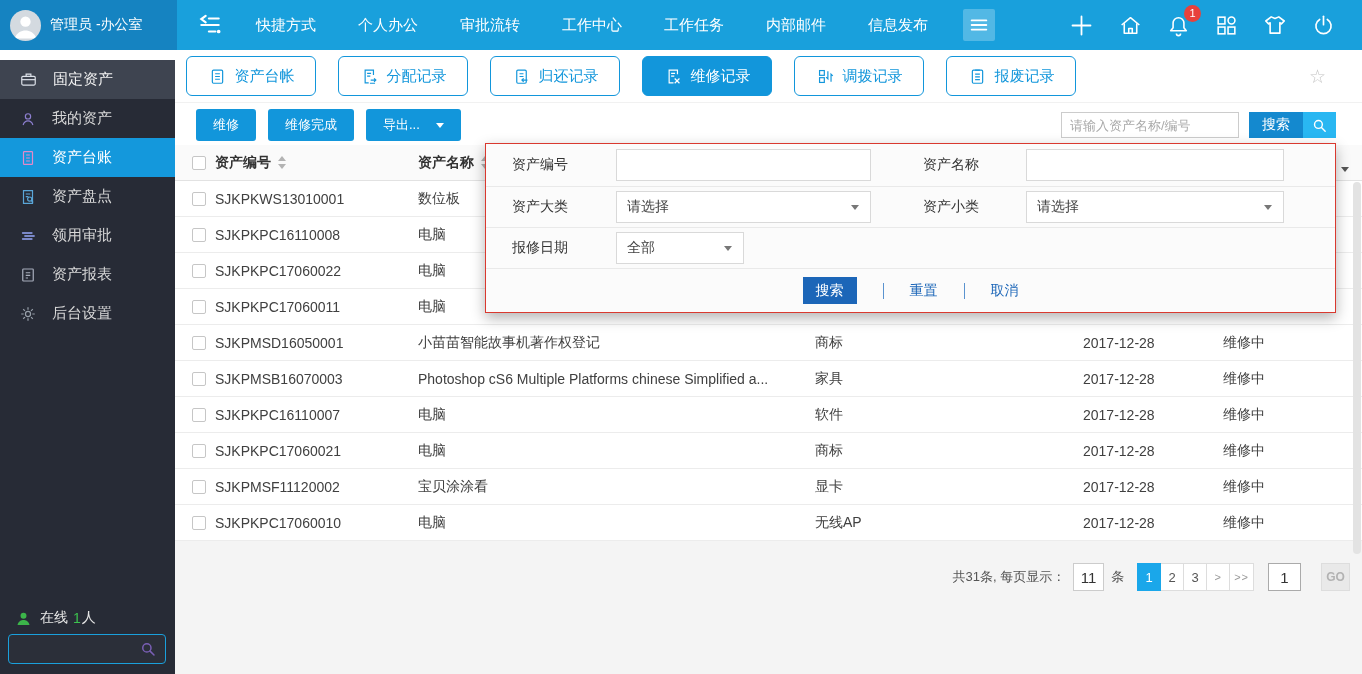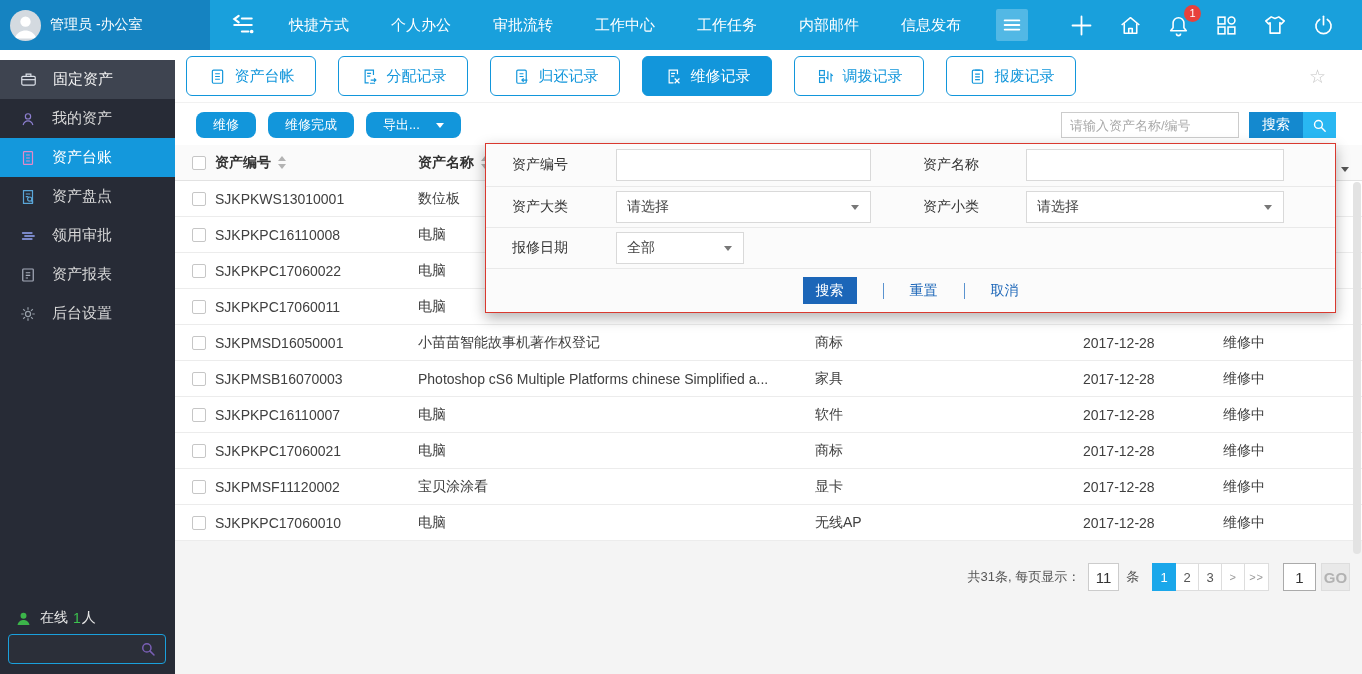--- a/index.html
+++ b/index.html
@@ -1,21 +1,21 @@
 <!DOCTYPE html>
 <html><head>
 <meta charset="utf-8">
 <style>
   * { margin:0; padding:0; box-sizing:border-box; }
   html,body { width:1362px; height:674px; font-family:"Liberation Sans","DejaVu Sans",sans-serif; background:#fff; overflow:hidden; }
   #app { position:relative; width:1362px; height:674px; background:#fff; overflow:hidden; }
 
   
   .topbar { position:absolute; top:0; left:0; width:1362px; height:50px; background:#19a0dc; display:flex; align-items:center; z-index:20; }
-  .brand { width:210px; height:50px; background:#1583c1; display:flex; align-items:center; padding-left:10px; gap:9px; flex-shrink:0; }
+  .brand { width:177px; height:50px; background:#1583c1; display:flex; align-items:center; padding-left:10px; gap:9px; flex-shrink:0; }
   .avatar { width:31px; height:31px; border-radius:50%; background:#d4dae0; overflow:hidden; flex-shrink:0; }
   .brand-name { color:#fff; font-size:14px; white-space:nowrap; }
   .topnav { display:flex; align-items:center; height:50px; padding-left:20px; }
   .collapse-btn { margin-right:12px; display:flex; align-items:center; }
   .nav-item { color:#fff; font-size:15px; padding:0 21px; height:62px; display:flex; align-items:center; white-space:nowrap; cursor:pointer; }
   .menu-box { width:32px; height:32px; margin-left:14px; background:rgba(255,255,255,0.25); display:flex; align-items:center; justify-content:center; border-radius:2px; }
   .top-icons { margin-left:auto; display:flex; align-items:center; gap:23px; padding-right:26px; }
   .top-icon { position:relative; display:flex; align-items:center; justify-content:center; cursor:pointer; }
   .badge { position:absolute; top:-8px; right:-10px; min-width:17px; height:17px; border-radius:9px; background:#e8413c; color:#fff; font-size:11px; display:flex; align-items:center; justify-content:center; padding:0 3px; }
 
@@ -31,21 +31,21 @@
 
   
   .main { position:absolute; top:50px; left:175px; width:1187px; height:624px; background:#fff; }
 
   .tabs { position:absolute; top:0; left:0; right:0; height:53px; display:flex; align-items:center; gap:22px; padding-left:11px; border-bottom:1px solid #f1f1f1; background:#fff; }
   .tab { width:130px; height:40px; border:1px solid #1296db; border-radius:6px; background:#fff; color:#1296db; font-size:15px; display:flex; align-items:center; justify-content:center; gap:8px; cursor:pointer; white-space:nowrap; }
   .tab.active { background:#1296db; color:#fff; }
   .fav-star { position:absolute; right:36px; top:15px; color:#c5c5c5; font-size:19px; cursor:pointer; }
 
   .toolbar { position:absolute; top:62px; left:0; right:0; height:26px; padding-left:21px; display:flex; align-items:center; gap:12px; }
-  .btn-blue { background:#1296db; color:#fff; border:none; border-radius:8px; height:26px; padding:0 17px; font-size:13px; display:inline-flex; align-items:center; gap:16px; cursor:pointer; font-family:inherit; }
+  .btn-blue { background:#1296db; color:#fff; border:none; border-radius:3px; height:32px; padding:0 17px; font-size:13px; display:inline-flex; align-items:center; gap:16px; cursor:pointer; font-family:inherit; }
   .search-group { position:absolute; right:26px; top:0; display:flex; align-items:center; gap:10px; }
   .search-group input { width:178px; height:26px; border:1px solid #ccc; font-size:13px; padding:0 8px; outline:none; color:#333; }
   .search-group input::placeholder { color:#a9a9a9; }
   .search-btn { display:flex; height:26px; cursor:pointer; }
   .search-btn-label { background:#1489cf; color:#fff; font-size:14px; display:flex; align-items:center; padding:0 13px; }
   .search-btn-mag { background:#29b7f2; width:33px; display:flex; align-items:center; justify-content:center; }
 
   
   .grid { position:absolute; top:95px; left:0; right:0; }
   .grid-header { height:36px; display:flex; align-items:center; background:#fafafa; border-bottom:1px solid #e2e2e2; font-size:14px; font-weight:bold; color:#333; }
@@ -88,21 +88,21 @@
   
   .pagination { position:absolute; right:12px; top:513px; height:28px; display:flex; align-items:center; font-size:13px; color:#555; z-index:5; }
   .pg-summary { margin-right:8px; }
   .pg-size { width:31px; height:28px; border:1px solid #ccc; background:#fff; text-align:center; font-size:15px; color:#333; outline:none; }
   .pg-unit { margin:0 14px 0 7px; }
   .pg-group { display:flex; }
   .pg-btn { min-width:24px; height:28px; border:1px solid #ddd; background:#fff; display:flex; align-items:center; justify-content:center; font-size:13px; color:#555; margin-left:-1px; cursor:pointer; padding:0 4px; }
   .pg-btn.active { background:#1aa7ea; border-color:#1aa7ea; color:#fff; z-index:1; }
   .pg-btn.nav { color:#999; font-size:11px; letter-spacing:1px; }
   .pg-goto { width:33px; height:28px; border:1px solid #aaa; background:#fff; text-align:center; font-size:15px; color:#333; margin-left:14px; outline:none; }
-  .pg-go { width:29px; height:28px; border:1px solid #ddd; background:#e9e9e9; color:#b2b2b2; font-size:15px; font-weight:bold; margin-left:5px; display:flex; align-items:center; justify-content:center; cursor:pointer; }
+  .pg-go { width:29px; height:28px; border:1px solid #ddd; background:#e9e9e9; color:#b2b2b2; font-size:12px; font-weight:bold; margin-left:20px; display:flex; align-items:center; justify-content:center; cursor:pointer; }
 
   svg { display:block; }
 </style>
 </head>
 <body>
 
 <div id="app">
 
   <div class="topbar">
     <div class="brand">

